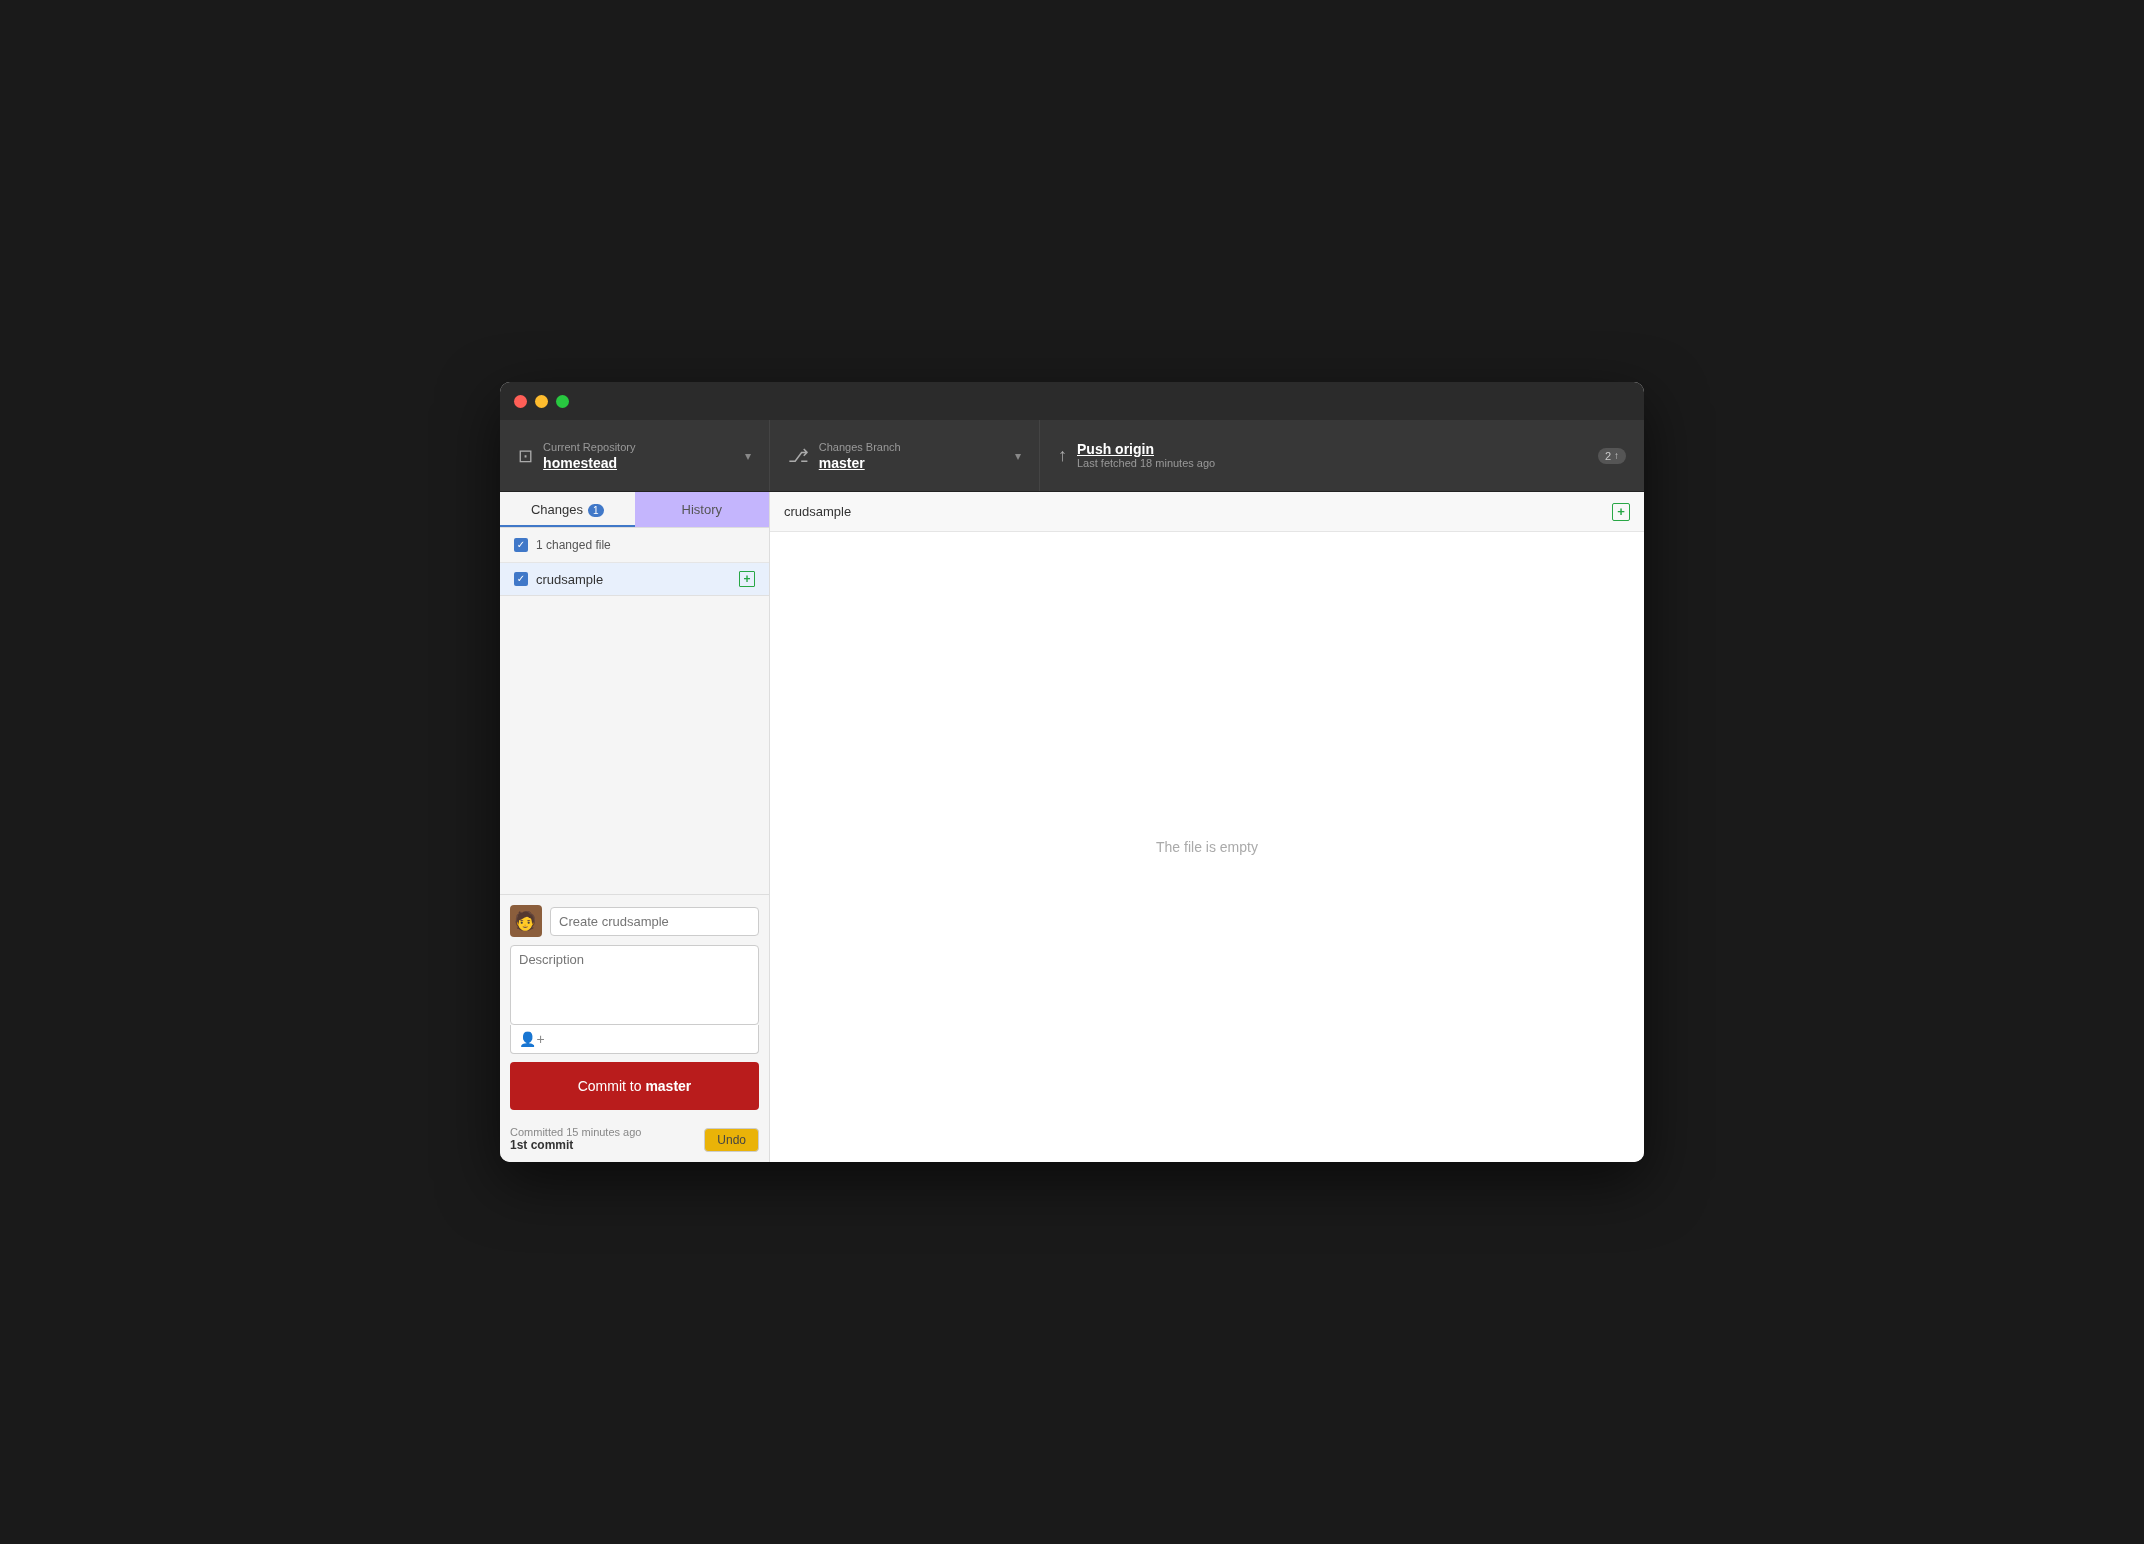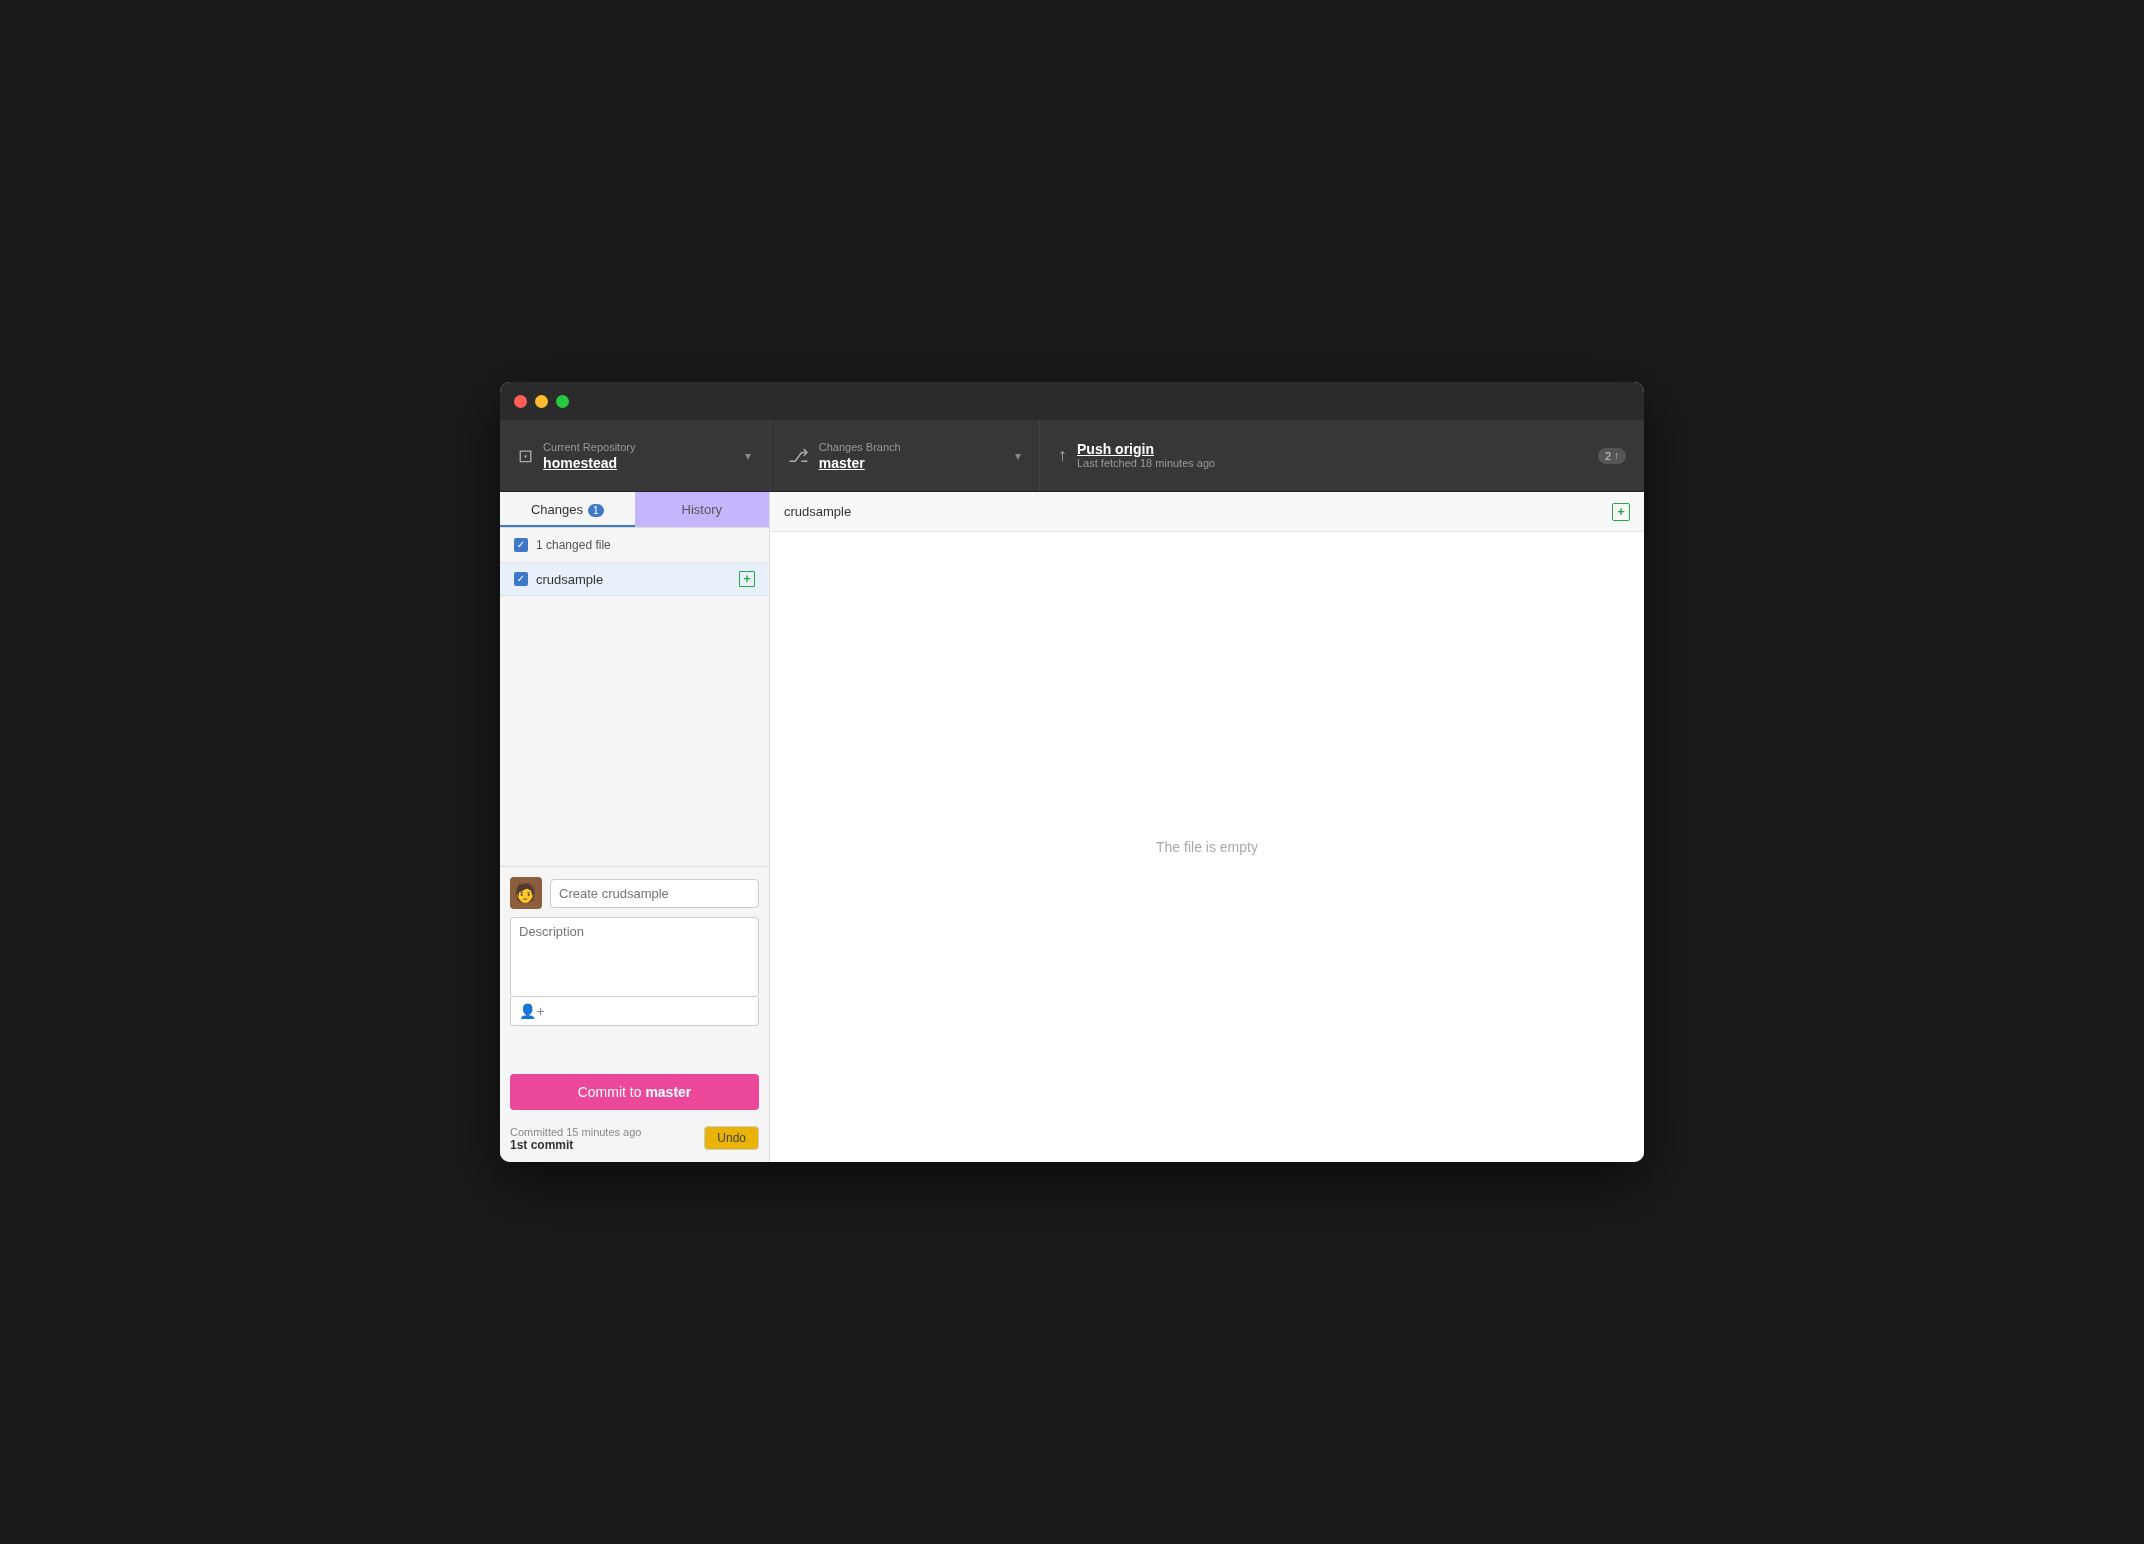--- a/index.html
+++ b/index.html
@@ -285,36 +285,35 @@
     .add-coauthor-btn {
       color: #888;
       font-size: 14px;
       cursor: pointer;
       background: none;
       border: none;
       padding: 2px 4px;
     }
     .commit-button {
       width: 100%;
-      padding: 10px;
-      background: #ec4899;
+      padding: 16px;
+      background: #b91c1c;
       color: white;
       border: none;
       border-radius: 4px;
       font-size: 14px;
       cursor: pointer;
       margin-bottom: 8px;
-      margin-top: 40px;
     }
     .commit-button span.bold {
       font-weight: 700;
     }
     .last-commit-bar {
       display: flex;
-      align-items: flex-start;
+      align-items: flex-end;
       justify-content: space-between;
       padding: 8px 10px 10px 10px;
       font-size: 12px;
       color: #666;
     }
     .last-commit-info {
       display: flex;
       flex-direction: column;
     }
     .last-commit-time {

